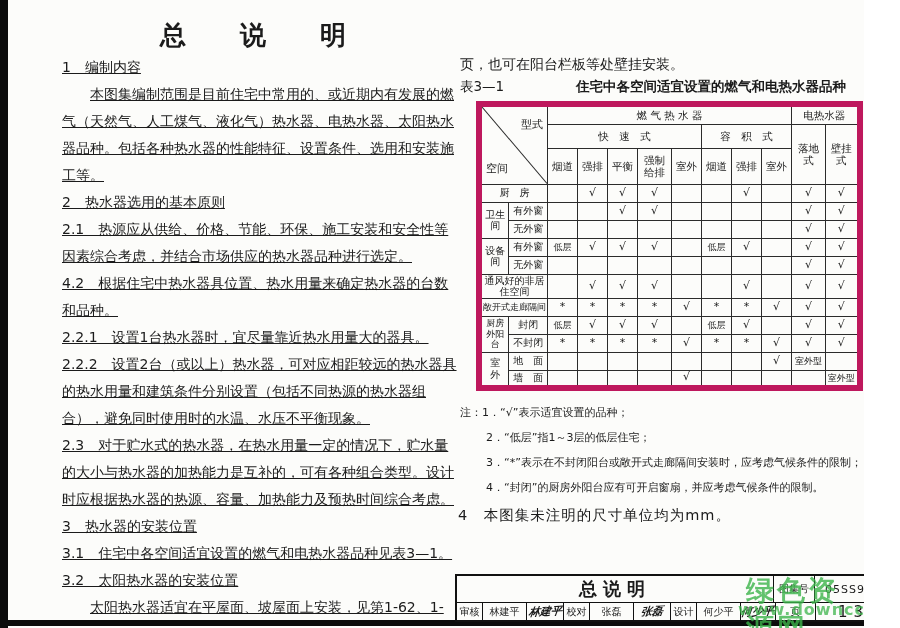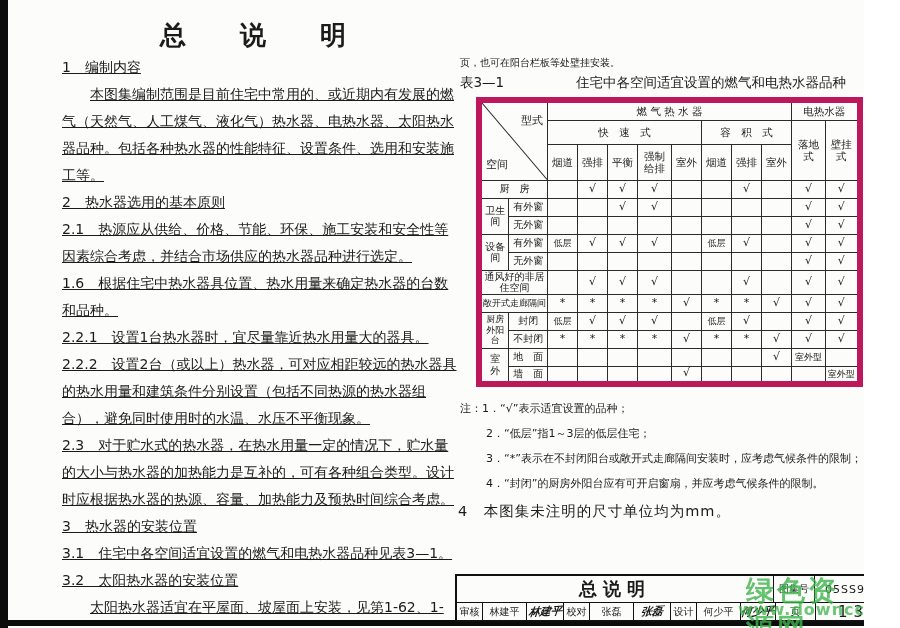--- a/index.html
+++ b/index.html
@@ -10,24 +10,24 @@
   .frame-right{position:absolute;left:891px;top:6px;width:1px;height:614px;background:#666;}
 
   .doc-title{position:absolute;left:60px;top:18px;width:400px;text-align:center;
              font-size:26px;font-weight:bold;letter-spacing:14px;}
 
   .left-col{position:absolute;left:62px;top:54px;width:398px;font-size:14px;line-height:27px;}
   .left-col p{margin:0;text-decoration:underline;}
   .left-col p.indent{text-indent:2em;}
 
   .right-col{position:absolute;left:458px;top:56px;width:436px;}
-  .intro{margin:0 0 4px 2px;font-size:10px;font-family:Liberation Serif, serif;}
+  .intro{margin:0 0 4px 2px;font-size:14px;font-family:Liberation Serif, serif;}
   .caption-row{display:flex;margin:2px 0 5px 2px;font-size:13.5px;}
   .caption-label{margin:0 24px 0 0;}
-  .caption-text{flex:1;text-align:center;}
+  .caption-text{flex:1;text-align:center;font-weight:bold;}
 
   table.t{border-collapse:collapse;table-layout:fixed;margin-left:18px;
           border:6px solid #be185d;font-size:11px;}
   .t td{border:1px solid #2b2b2b;text-align:center;vertical-align:middle;
         padding:0 1px;line-height:1.15;overflow:hidden;}
   .t thead td{font-size:10.5px;}
   .t td.lbl{font-size:10px;}
   .t td.sm{font-size:9px;white-space:nowrap;}
   .t td.sm2{font-size:9px;}
   .t td.s9{font-size:9px;}
@@ -80,21 +80,21 @@
   <div class="scan-bottom"></div>
   <div class="frame-right"></div>
 
   <div class="doc-title">总　说　明</div>
 
   <div class="left-col">
     <p>1　编制内容</p>
     <p class="indent">本图集编制范围是目前住宅中常用的、或近期内有发展的燃气（天然气、人工煤气、液化气）热水器、电热水器、太阳热水器品种。包括各种热水器的性能特征、设置条件、选用和安装施工等。</p>
     <p>2　热水器选用的基本原则</p>
     <p>2.1　热源应从供给、价格、节能、环保、施工安装和安全性等因素综合考虑，并结合市场供应的热水器品种进行选定。</p>
-    <p>1.6　根据住宅中热水器具位置、热水用量来确定热水器的台数和品种。</p>
+    <p>4.2　根据住宅中热水器具位置、热水用量来确定热水器的台数和品种。</p>
     <p>2.2.1　设置1台热水器时，宜尽量靠近热水用量大的器具。</p>
     <p>2.2.2　设置2台（或以上）热水器，可对应相距较远的热水器具的热水用量和建筑条件分别设置（包括不同热源的热水器组合），避免同时使用时的水温、水压不平衡现象。</p>
     <p>2.3　对于贮水式的热水器，在热水用量一定的情况下，贮水量的大小与热水器的加热能力是互补的，可有各种组合类型。设计时应根据热水器的热源、容量、加热能力及预热时间综合考虑。</p>
     <p>3　热水器的安装位置</p>
     <p>3.1　住宅中各空间适宜设置的燃气和电热水器品种见表3—1。</p>
     <p>3.2　太阳热水器的安装位置</p>
     <p class="indent">太阳热水器适宜在平屋面、坡屋面上安装，见第1-62、1-63</p>
   </div>
 
   <div class="right-col">

